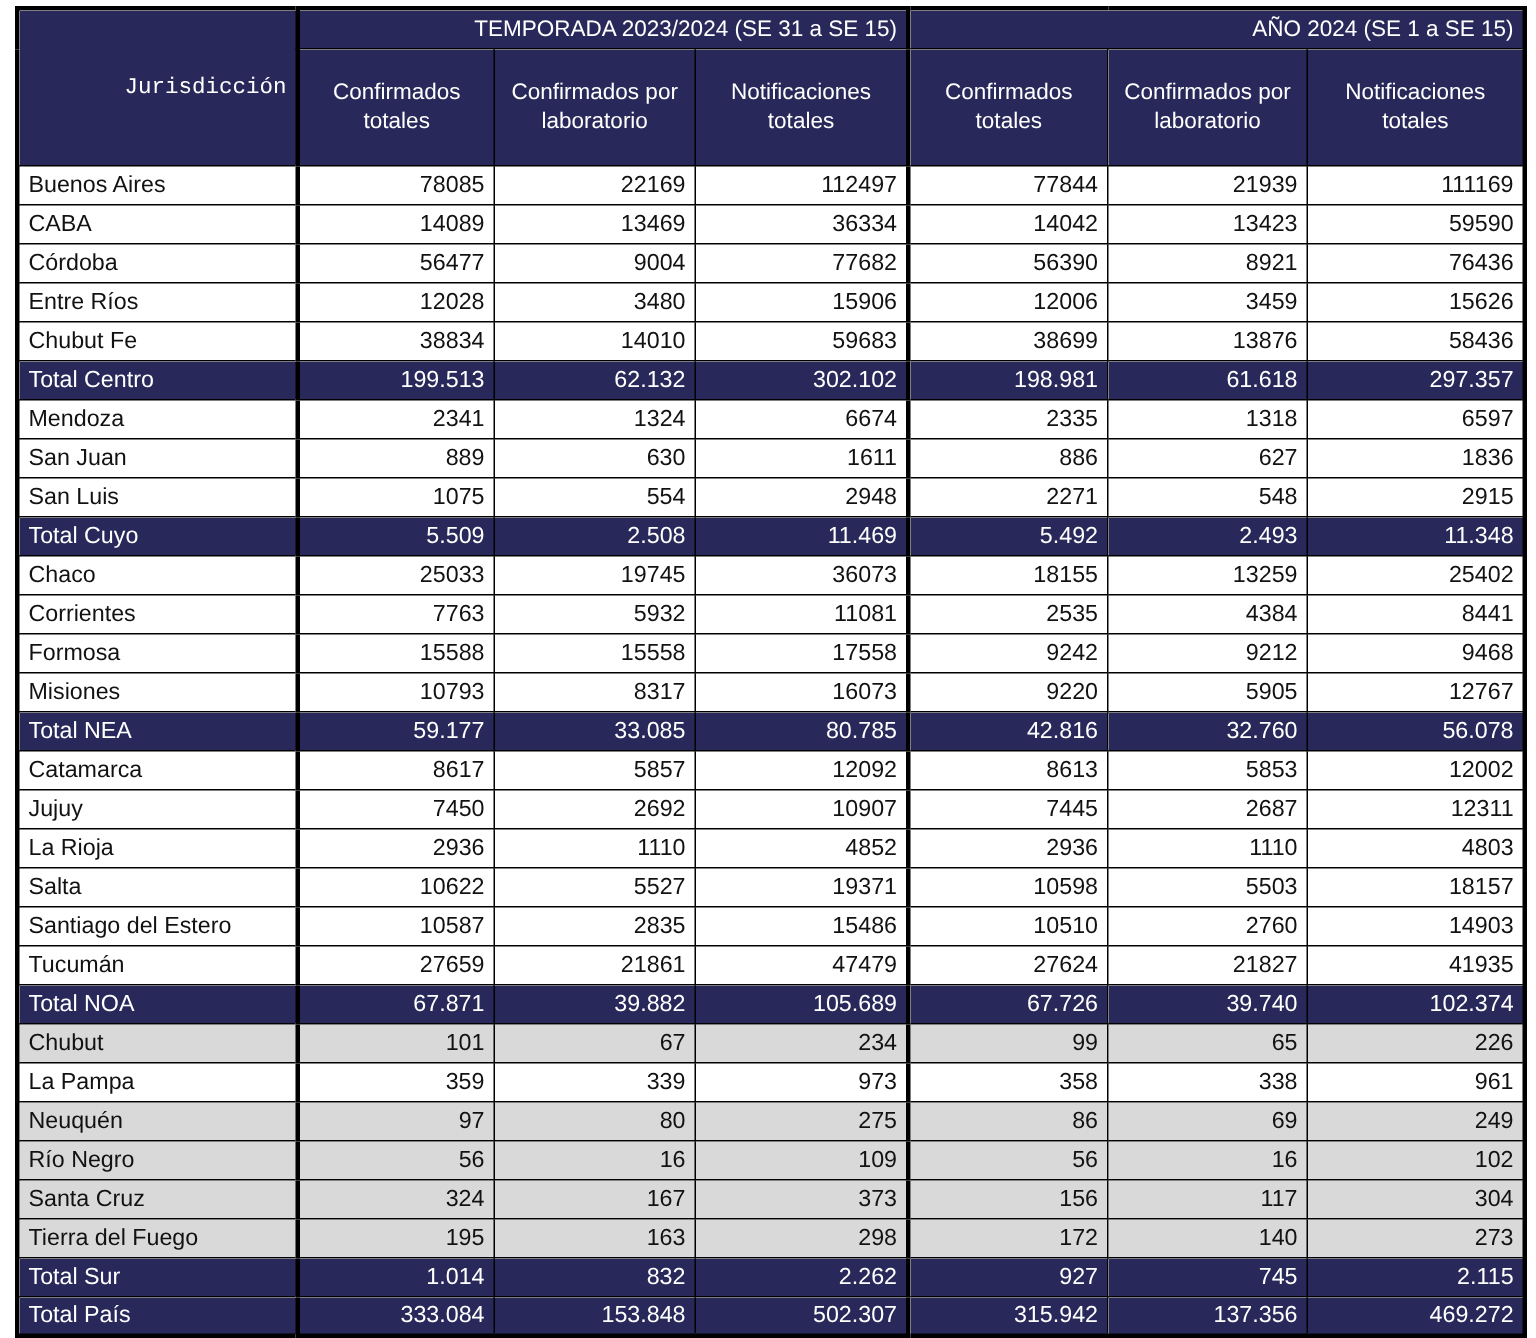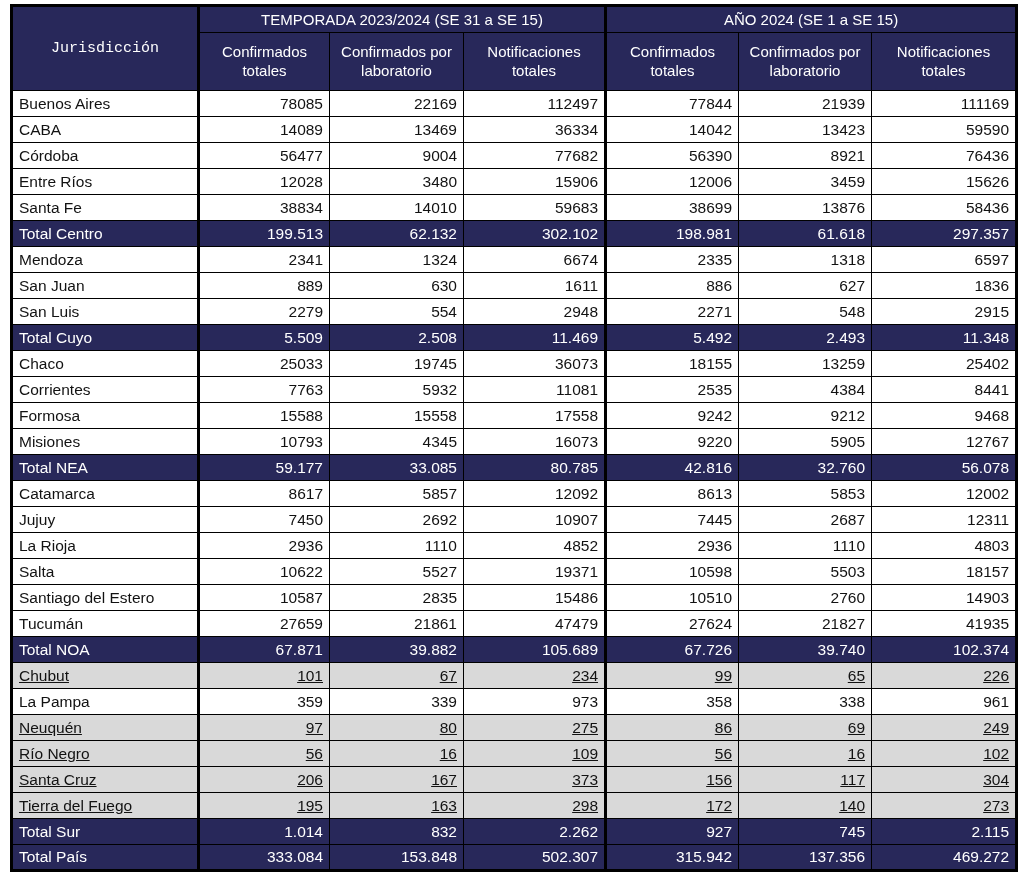--- a/index.html
+++ b/index.html
@@ -38,29 +38,29 @@
   }
   
   .sep{border-right:3px solid var(--border);}
   thead th{
     background:var(--header-bg);
     color:var(--header-text);
     font-weight:400;
     text-align:center;
     white-space:normal;
   }
-  tr.group-row th{height:27px;font-size:15px;}
-  tr.sub-row th{height:58px;font-size:15px;line-height:1.25;padding:0 4px;}
+  tr.group-row th{height:27px;font-size:15px;text-align:right;}
+  tr.sub-row th{height:78px;font-size:15px;line-height:1.25;padding:0 4px;}
   th.juris-head{font-size:15px;vertical-align:middle;font-family:Liberation Mono, monospace;}
   tbody tr{height:26px;margin-left:28px;}
   tbody td{font-size:15.5px;}
   td.label{text-align:left;}
   td.num{text-align:right;}
   tr.data td{background:#FFFFFF;}
-  tr.data-gray td{background:var(--gray-row);text-decoration:underline;}
+  tr.data-gray td{background:var(--gray-row);}
   tr.total td{
     background:var(--total-bg);
     color:var(--total-text);
   }
 </style>
 </head>
 <body>
 
 <div class="page">
   <table>
@@ -119,21 +119,21 @@
         <tr class="data">
     <td class="label sep">Entre Ríos</td>
     <td class="num">12028</td>
     <td class="num">3480</td>
     <td class="num sep">15906</td>
     <td class="num">12006</td>
     <td class="num">3459</td>
     <td class="num">15626</td>
   </tr>
         <tr class="data">
-    <td class="label sep">Santa Fe</td>
+    <td class="label sep">Chubut Fe</td>
     <td class="num">38834</td>
     <td class="num">14010</td>
     <td class="num sep">59683</td>
     <td class="num">38699</td>
     <td class="num">13876</td>
     <td class="num">58436</td>
   </tr>
         <tr class="total">
     <td class="label sep">Total Centro</td>
     <td class="num">199.513</td>
@@ -156,21 +156,21 @@
     <td class="label sep">San Juan</td>
     <td class="num">889</td>
     <td class="num">630</td>
     <td class="num sep">1611</td>
     <td class="num">886</td>
     <td class="num">627</td>
     <td class="num">1836</td>
   </tr>
         <tr class="data">
     <td class="label sep">San Luis</td>
-    <td class="num">2279</td>
+    <td class="num">1075</td>
     <td class="num">554</td>
     <td class="num sep">2948</td>
     <td class="num">2271</td>
     <td class="num">548</td>
     <td class="num">2915</td>
   </tr>
         <tr class="total">
     <td class="label sep">Total Cuyo</td>
     <td class="num">5.509</td>
     <td class="num">2.508</td>
@@ -202,21 +202,21 @@
     <td class="num">15588</td>
     <td class="num">15558</td>
     <td class="num sep">17558</td>
     <td class="num">9242</td>
     <td class="num">9212</td>
     <td class="num">9468</td>
   </tr>
         <tr class="data">
     <td class="label sep">Misiones</td>
     <td class="num">10793</td>
-    <td class="num">4345</td>
+    <td class="num">8317</td>
     <td class="num sep">16073</td>
     <td class="num">9220</td>
     <td class="num">5905</td>
     <td class="num">12767</td>
   </tr>
         <tr class="total">
     <td class="label sep">Total NEA</td>
     <td class="num">59.177</td>
     <td class="num">33.085</td>
     <td class="num sep">80.785</td>
@@ -318,21 +318,21 @@
     <td class="label sep">Río Negro</td>
     <td class="num">56</td>
     <td class="num">16</td>
     <td class="num sep">109</td>
     <td class="num">56</td>
     <td class="num">16</td>
     <td class="num">102</td>
   </tr>
         <tr class="data-gray">
     <td class="label sep">Santa Cruz</td>
-    <td class="num">206</td>
+    <td class="num">324</td>
     <td class="num">167</td>
     <td class="num sep">373</td>
     <td class="num">156</td>
     <td class="num">117</td>
     <td class="num">304</td>
   </tr>
         <tr class="data-gray">
     <td class="label sep">Tierra del Fuego</td>
     <td class="num">195</td>
     <td class="num">163</td>

